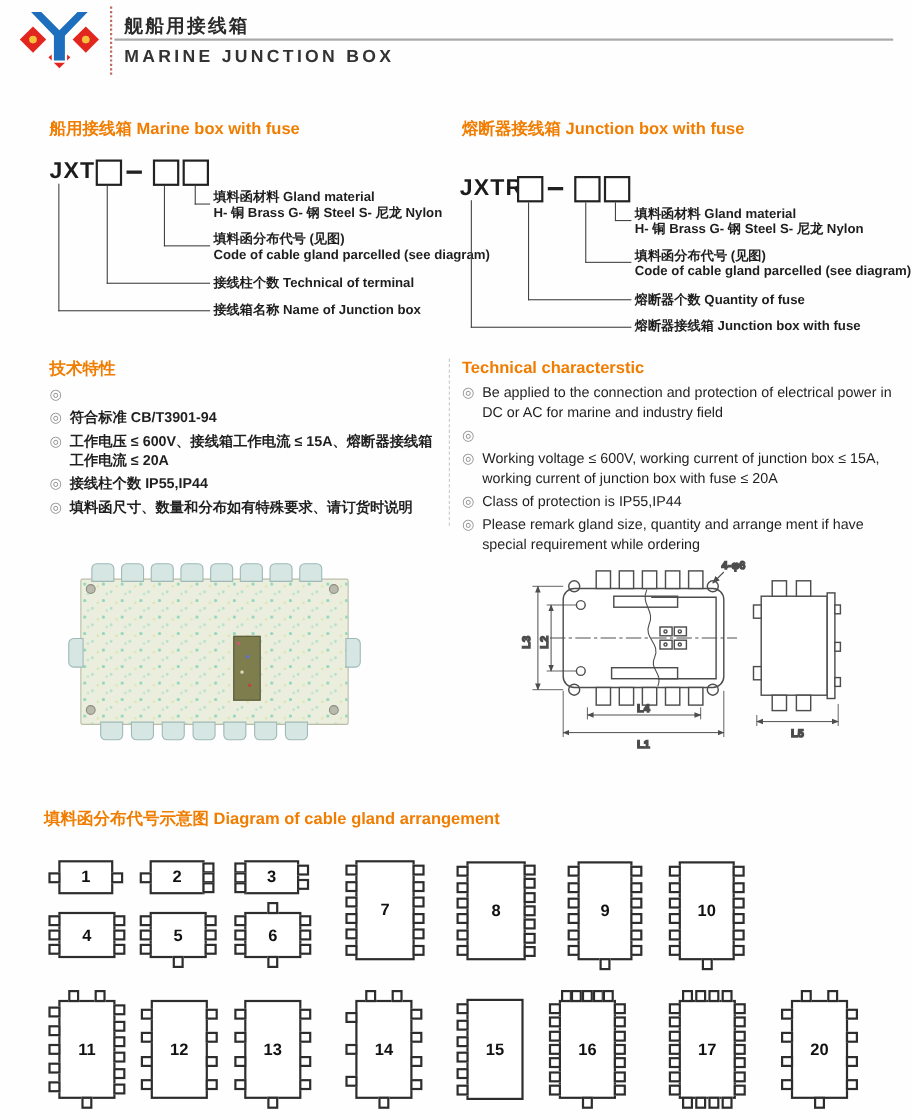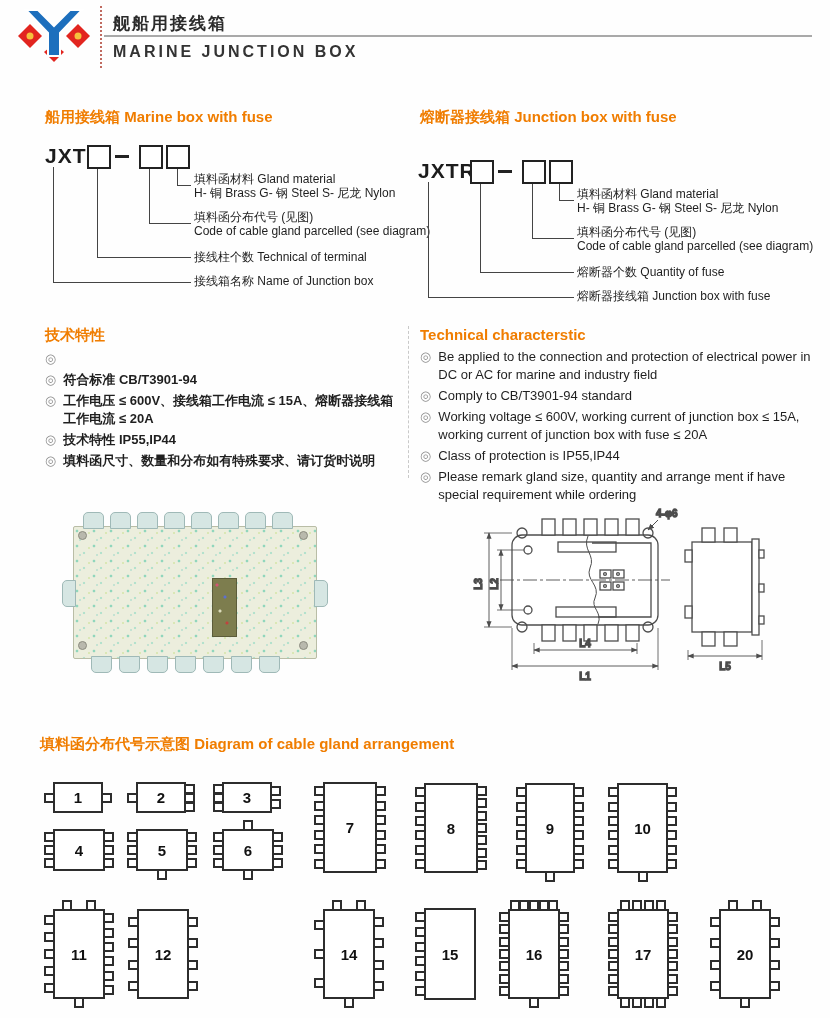--- a/index.html
+++ b/index.html
@@ -16,21 +16,21 @@
             color:#333;letter-spacing:3px;}
 
   .orange-heading{position:absolute;font-size:15px;font-weight:bold;color:#f07d00;white-space:nowrap;}
 
   
   .model-diagram{position:absolute;width:395px;height:165px;}
   .model-prefix{position:absolute;left:0;top:4px;font-size:21px;font-weight:bold;color:#1c1c1c;letter-spacing:1px;}
   .mbox{position:absolute;top:5px;width:20px;height:20px;border:2px solid #222;background:#fff;}
   .mdash{position:absolute;top:15px;width:14px;height:3px;background:#222;}
   .leader{position:absolute;border-left:1.5px solid #444;border-bottom:1.5px solid #444;}
-  .mlabel{position:absolute;font-size:12px;line-height:14px;color:#1e1e1e;font-weight:400;white-space:nowrap;}
+  .mlabel{position:absolute;font-size:12px;line-height:14px;color:#1e1e1e;font-weight:700;white-space:nowrap;}
   .mlabel div{white-space:nowrap;}
 
   
   .bullets{position:absolute;}
   .bullet{display:flex;gap:7px;margin-bottom:3px;}
   .bullet-icon{color:#8f8f8f;font-size:13px;line-height:18px;flex:0 0 auto;}
   .bullet-text{font-size:13px;line-height:18px;color:#1f1f1f;}
   .bullets.cn .bullet-text{font-weight:600;}
   .col-divider{position:absolute;left:408px;top:326px;height:152px;border-left:1px dashed #c9c9c9;}
 
@@ -142,39 +142,38 @@
       <div class="bullet">
         <span class="bullet-icon">◎</span>
         <span class="bullet-text">符合标准 CB/T3901-94</span>
       </div>
       <div class="bullet">
         <span class="bullet-icon">◎</span>
         <span class="bullet-text">工作电压 ≤ 600V、接线箱工作电流 ≤ 15A、熔断器接线箱工作电流 ≤ 20A</span>
       </div>
       <div class="bullet">
         <span class="bullet-icon">◎</span>
-        <span class="bullet-text">技术特性 IP55,IP44</span>
+        <span class="bullet-text">接线柱个数 IP55,IP44</span>
       </div>
       <div class="bullet">
         <span class="bullet-icon">◎</span>
         <span class="bullet-text">填料函尺寸、数量和分布如有特殊要求、请订货时说明</span>
       </div>
     </div>
 
   <div class="col-divider"></div>
 
   <div class="orange-heading" style="left:420px;top:326px;">Technical characterstic</div>
   <div class="bullets en" style="left:420px;top:348px;width:398px;">
       <div class="bullet">
         <span class="bullet-icon">◎</span>
         <span class="bullet-text">Be applied to the connection and protection of electrical power in DC or AC for marine and industry field</span>
       </div>
       <div class="bullet">
         <span class="bullet-icon">◎</span>
-        <span class="bullet-text">Comply to CB/T3901-94 standard</span>
       </div>
       <div class="bullet">
         <span class="bullet-icon">◎</span>
         <span class="bullet-text">Working voltage ≤ 600V, working current of junction box ≤ 15A, working current of junction box with fuse ≤ 20A</span>
       </div>
       <div class="bullet">
         <span class="bullet-icon">◎</span>
         <span class="bullet-text">Class of protection is IP55,IP44</span>
       </div>
       <div class="bullet">
@@ -431,20 +430,32 @@
         <span class="gnum">12</span>
         <i class="stub" style="width: 7px; height: 6px; top: 5.75px; left: -11px;"></i>
         <i class="stub" style="width: 7px; height: 6px; top: 27.25px; left: -11px;"></i>
         <i class="stub" style="width: 7px; height: 6px; top: 48.75px; left: -11px;"></i>
         <i class="stub" style="width: 7px; height: 6px; top: 70.25px; left: -11px;"></i>
         <i class="stub" style="width: 7px; height: 6px; top: 5.75px; right: -11px;"></i>
         <i class="stub" style="width: 7px; height: 6px; top: 27.25px; right: -11px;"></i>
         <i class="stub" style="width: 7px; height: 6px; top: 48.75px; right: -11px;"></i>
         <i class="stub" style="width: 7px; height: 6px; top: 70.25px; right: -11px;"></i>
       </div>
+      <div class="gbox" style="left: 182px; top: 21px; width: 52px; height: 90px;">
+        <span class="gnum">13</span>
+        <i class="stub" style="width: 6px; height: 7px; left: 19px; bottom: -11px;"></i>
+        <i class="stub" style="width: 7px; height: 6px; top: 5.75px; left: -11px;"></i>
+        <i class="stub" style="width: 7px; height: 6px; top: 27.25px; left: -11px;"></i>
+        <i class="stub" style="width: 7px; height: 6px; top: 48.75px; left: -11px;"></i>
+        <i class="stub" style="width: 7px; height: 6px; top: 70.25px; left: -11px;"></i>
+        <i class="stub" style="width: 7px; height: 6px; top: 5.75px; right: -11px;"></i>
+        <i class="stub" style="width: 7px; height: 6px; top: 27.25px; right: -11px;"></i>
+        <i class="stub" style="width: 7px; height: 6px; top: 48.75px; right: -11px;"></i>
+        <i class="stub" style="width: 7px; height: 6px; top: 70.25px; right: -11px;"></i>
+      </div>
       <div class="gbox" style="left: 283px; top: 21px; width: 52px; height: 90px;">
         <span class="gnum">14</span>
         <i class="stub" style="width: 6px; height: 7px; left: 7px; top: -11px;"></i>
         <i class="stub" style="width: 6px; height: 7px; left: 31px; top: -11px;"></i>
         <i class="stub" style="width: 6px; height: 7px; left: 19px; bottom: -11px;"></i>
         <i class="stub" style="width: 7px; height: 6px; top: 9.33333px; left: -11px;"></i>
         <i class="stub" style="width: 7px; height: 6px; top: 38px; left: -11px;"></i>
         <i class="stub" style="width: 7px; height: 6px; top: 66.6667px; left: -11px;"></i>
         <i class="stub" style="width: 7px; height: 6px; top: 5.75px; right: -11px;"></i>
         <i class="stub" style="width: 7px; height: 6px; top: 27.25px; right: -11px;"></i>

